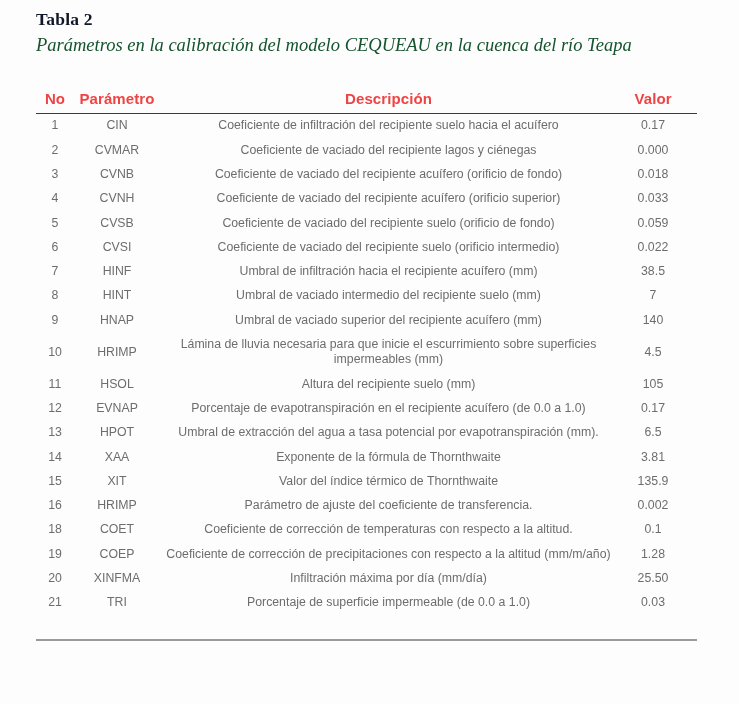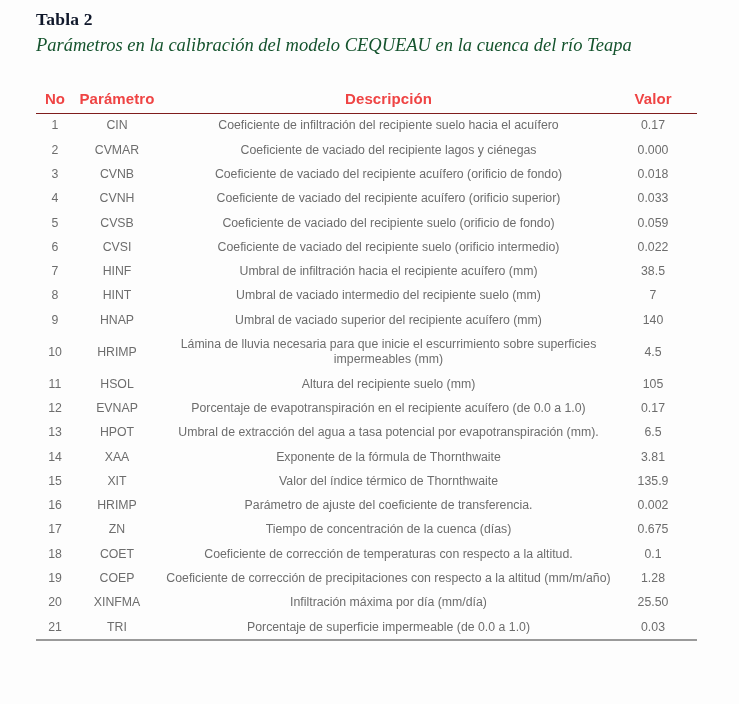--- a/index.html
+++ b/index.html
@@ -213,26 +213,20 @@
             <td class="t-desc">Valor del índice térmico de Thornthwaite</td>
             <td class="t-val">135.9</td>
           </tr>
           <tr>
             <td class="t-no">16</td>
             <td class="t-param">HRIMP</td>
             <td class="t-desc">Parámetro de ajuste del coeficiente de transferencia.</td>
             <td class="t-val">0.002</td>
           </tr>
           <tr>
-            <td class="t-no">17</td>
-            <td class="t-param">ZN</td>
-            <td class="t-desc">Tiempo de concentración de la cuenca (días)</td>
-            <td class="t-val">0.675</td>
-          </tr>
-          <tr>
             <td class="t-no">18</td>
             <td class="t-param">COET</td>
             <td class="t-desc">Coeficiente de corrección de temperaturas con respecto a la altitud.</td>
             <td class="t-val">0.1</td>
           </tr>
           <tr class="wide">
             <td class="t-no">19</td>
             <td class="t-param">COEP</td>
             <td class="t-desc">
               <span class="desc-wide">Coeficiente de corrección de precipitaciones con respecto a la altitud (mm/m/año)</span>

